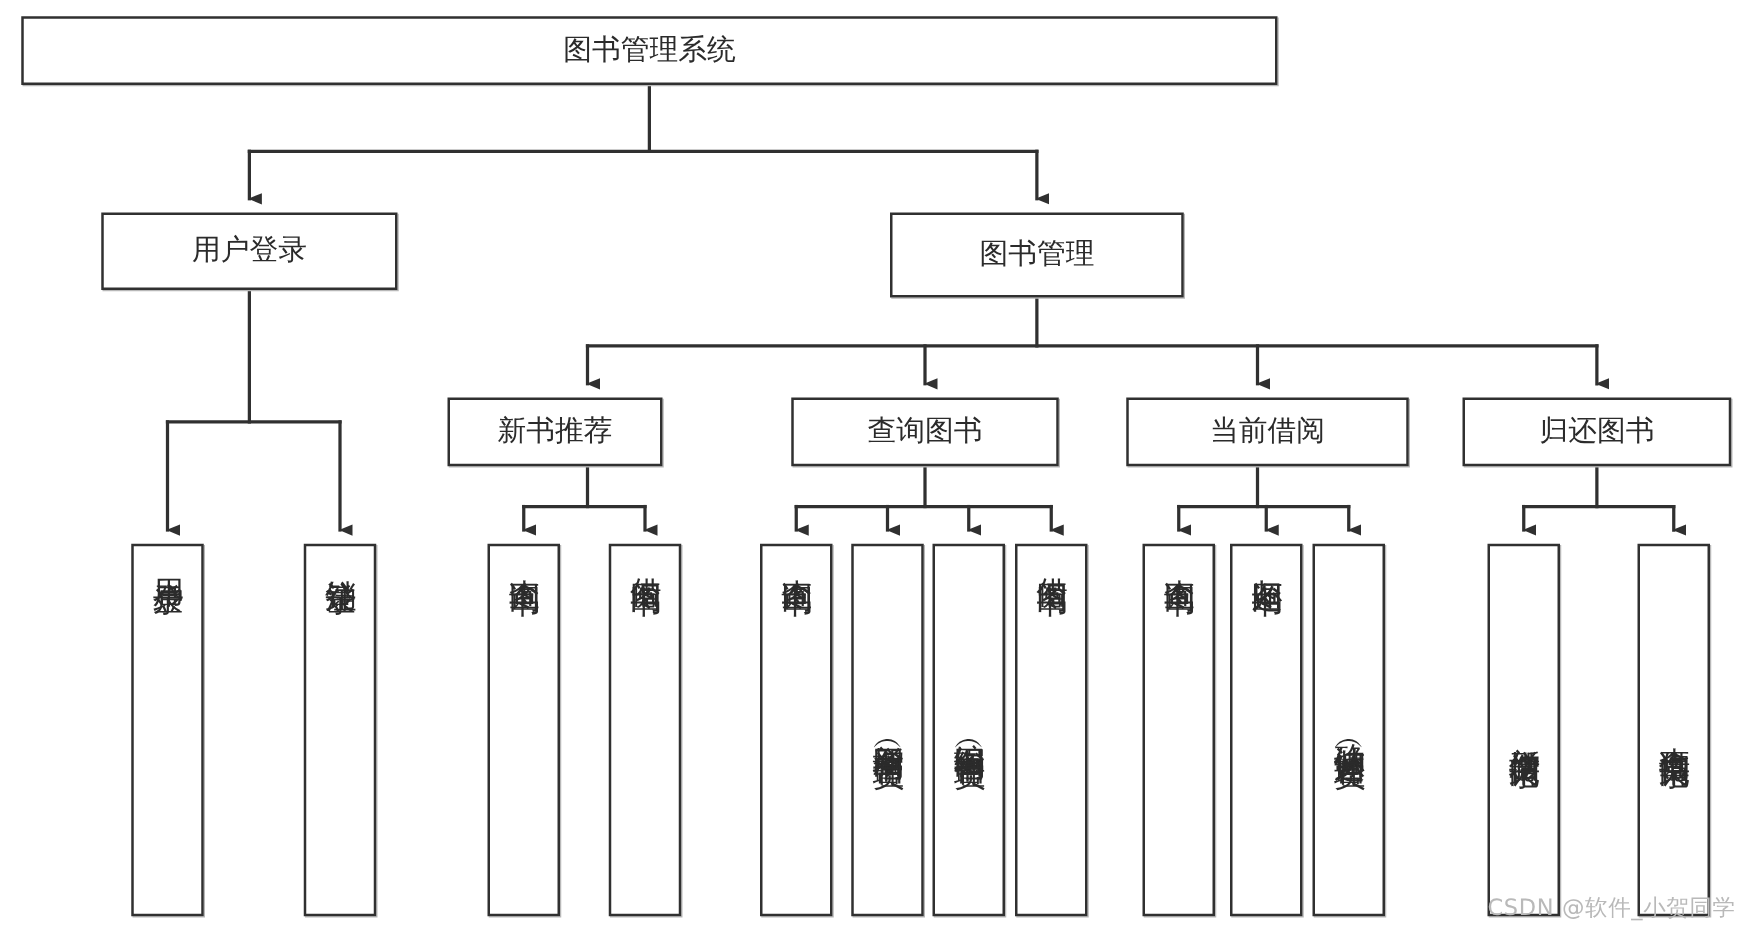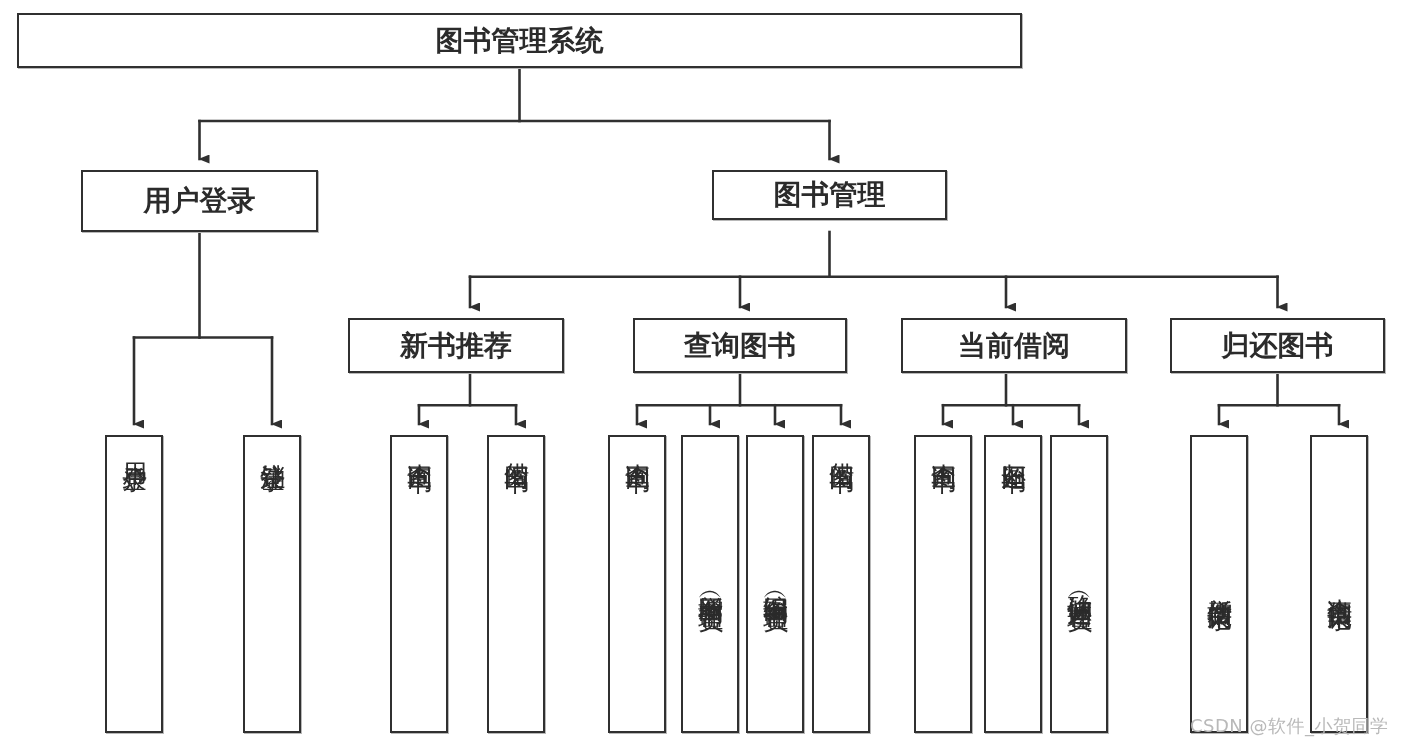--- a/index.html
+++ b/index.html
@@ -35,22 +35,21 @@
     justify-content: center;
     box-shadow: 1px 1px 0 #b8b8b8;
   }
   .node-label {
     color: #2b2b2b;
     line-height: 1.18;
     text-align: center;
     white-space: pre;
   }
   .h-node .node-label {
-    font-size: 28px;
-    font-weight: bold;
+    font-size: 23px;
   }
   .v-node {
     align-items: flex-start;
     padding-top: 6px;
   }
   .v-node .node-label {
     writing-mode: vertical-rl;
     text-orientation: upright;
     font-size: 25px;
     letter-spacing: 2px;
@@ -115,24 +114,24 @@
       </g>
   </svg>
 
   <div id="nodes-layer">
       <div class="node h-node" style="left: 17px; top: 13px; width: 1005px; height: 55px;">
         <span class="node-label">图书管理系统</span>
       </div>
       <div class="node h-node" style="left: 81px; top: 170px; width: 237px; height: 62px;">
         <span class="node-label">用户登录</span>
       </div>
-      <div class="node h-node" style="left: 712px; top: 170px; width: 235px; height: 50px;">
+      <div class="node h-node" style="left: 712px; top: 170px; width: 235px; height: 68px;">
         <span class="node-label">图书管理</span>
       </div>
-      <div class="node h-node" style="left: 348px; top: 318px; width: 216px; height: 55px;">
+      <div class="node h-node" style="left: 358px; top: 318px; width: 172px; height: 55px;">
         <span class="node-label">新书推荐</span>
       </div>
       <div class="node h-node" style="left: 633px; top: 318px; width: 214px; height: 55px;">
         <span class="node-label">查询图书</span>
       </div>
       <div class="node h-node" style="left: 901px; top: 318px; width: 226px; height: 55px;">
         <span class="node-label">当前借阅</span>
       </div>
       <div class="node h-node" style="left: 1170px; top: 318px; width: 215px; height: 55px;">
         <span class="node-label">归还图书</span>

